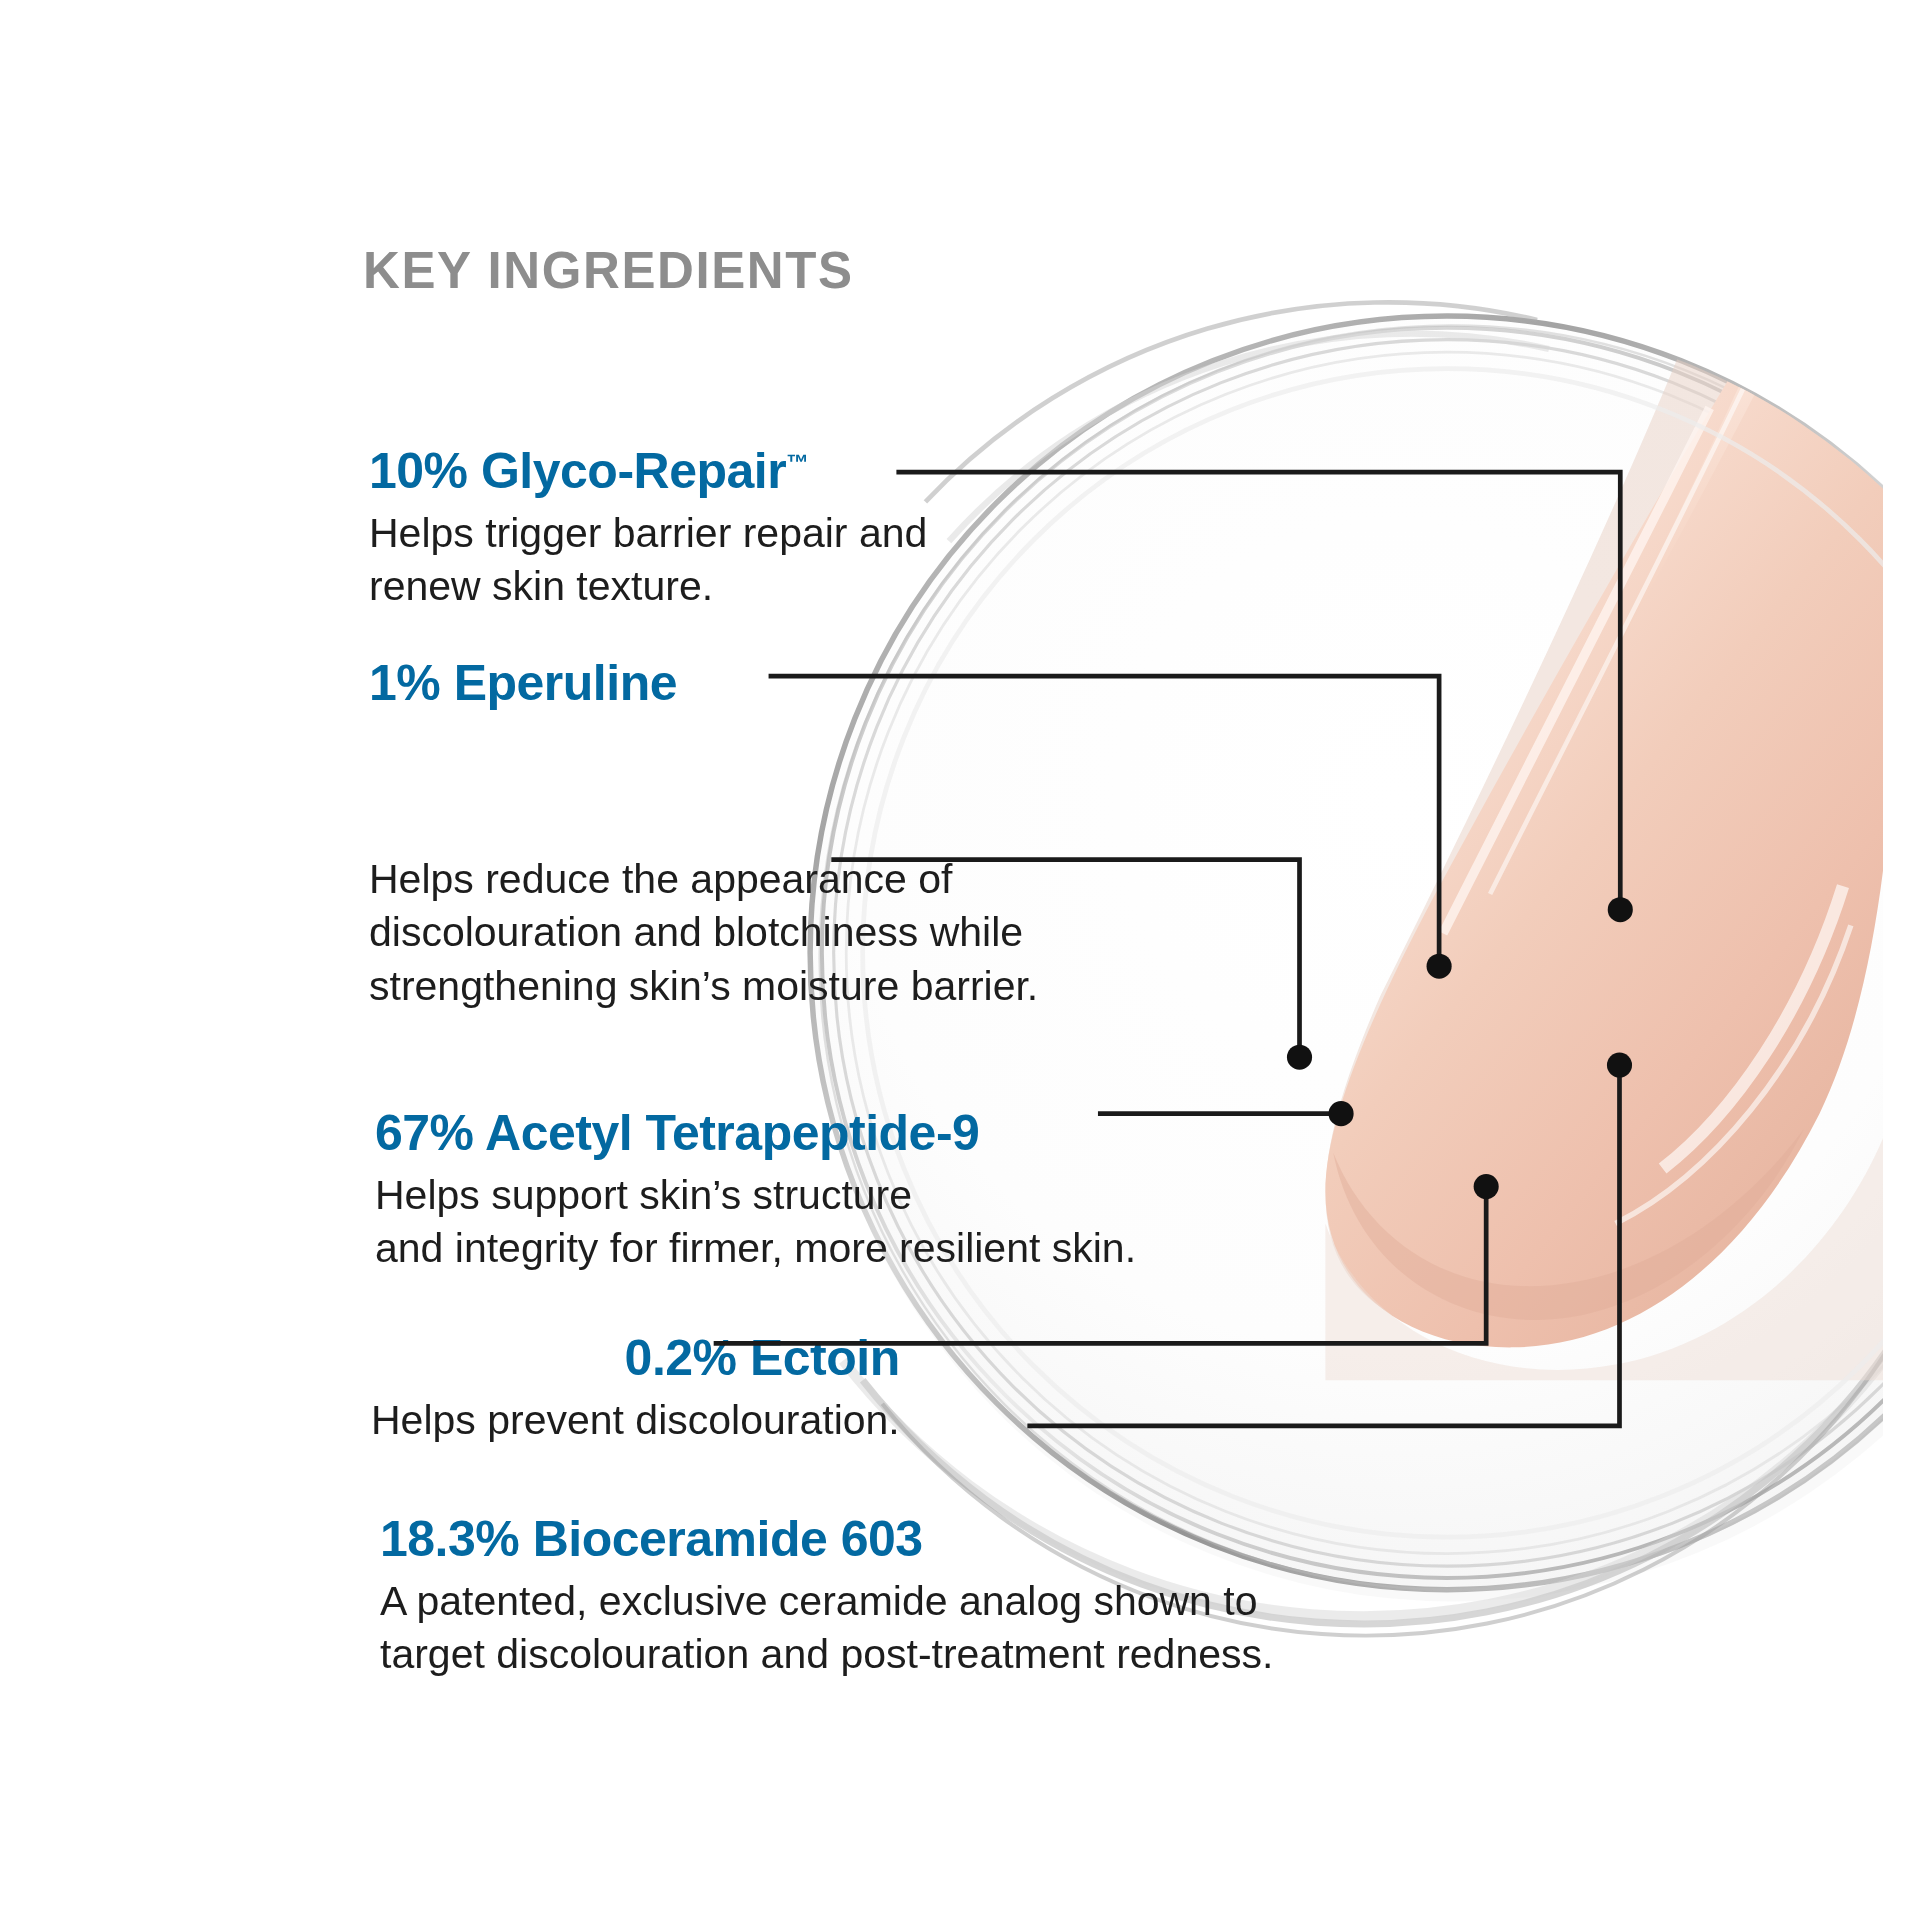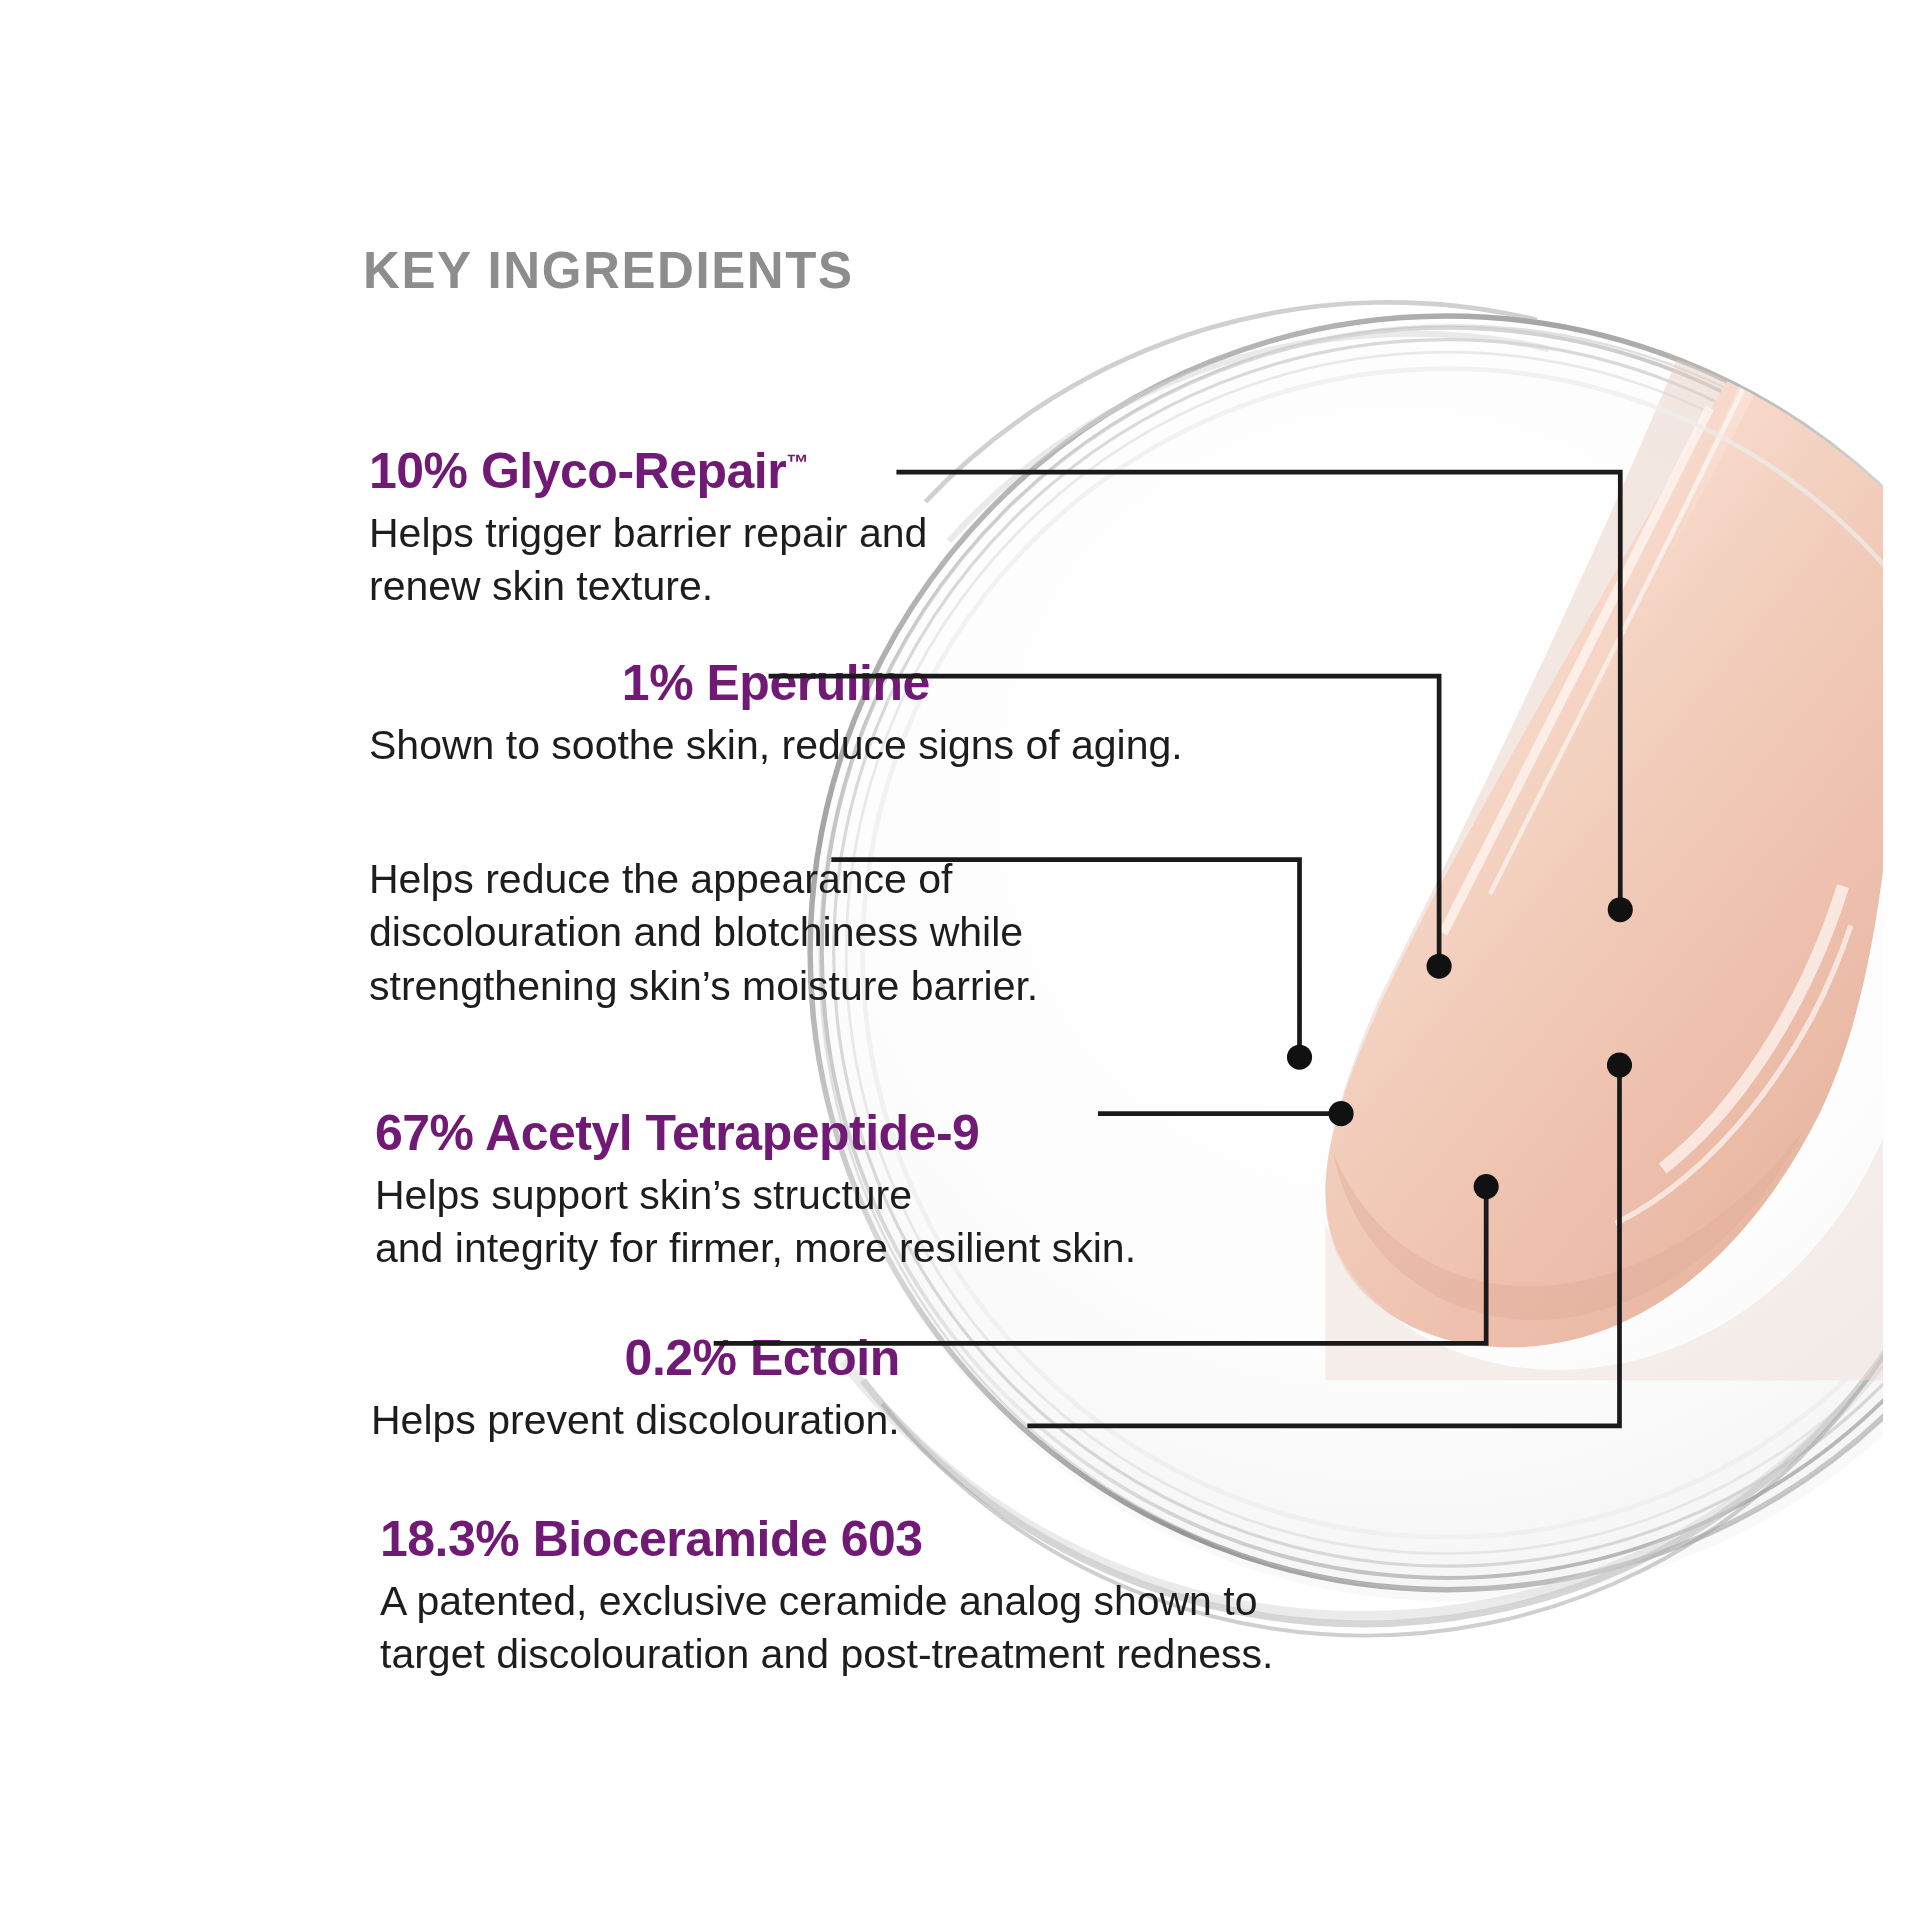--- a/index.html
+++ b/index.html
@@ -17,21 +17,21 @@
   
   .section-title{
     position:absolute; left:363px; top:241px;
     font-size:51px; font-weight:700; letter-spacing:1.6px;
     color:#8d8d8d; z-index:5; white-space:nowrap;
   }
 
   
   .ing{ position:absolute; z-index:6; }
   .ing .name{
-    font-size:50px; font-weight:700; color:#701a75;
+    font-size:50px; font-weight:700; color:#0369a1;
     letter-spacing:-0.5px; white-space:nowrap; line-height:1.0;
   }
   .ing .name .tm{ font-size:22.5px; vertical-align:super; font-weight:700; letter-spacing:0; }
   .ing .desc{
     margin-top:11.2px;
     font-size:41px; font-weight:400; color:#1d1d1d;
     line-height:1.30; white-space:pre-line;
   }
 
   .ing.i0{ left:369px; top:446px; }
@@ -176,21 +176,20 @@
   <div class="section-title">KEY INGREDIENTS</div>
 
   <div class="ing i0">
     <div class="name"><span>10% Glyco-Repair</span><span class="tm">™</span></div>
     <div class="desc">Helps trigger barrier repair and
 renew skin texture.</div>
   </div>
 
   <div class="ing i1">
     <div class="name"><span>1% Eperuline</span><span class="tm"></span></div>
-    <div class="desc">Shown to soothe skin, reduce signs of aging.</div>
   </div>
 
   <div class="ing i2">
     <div class="desc">Helps reduce the appearance of
 discolouration and blotchiness while
 strengthening skin’s moisture barrier.</div>
   </div>
 
   <div class="ing i3">
     <div class="name"><span>67% Acetyl Tetrapeptide-9</span><span class="tm"></span></div>

